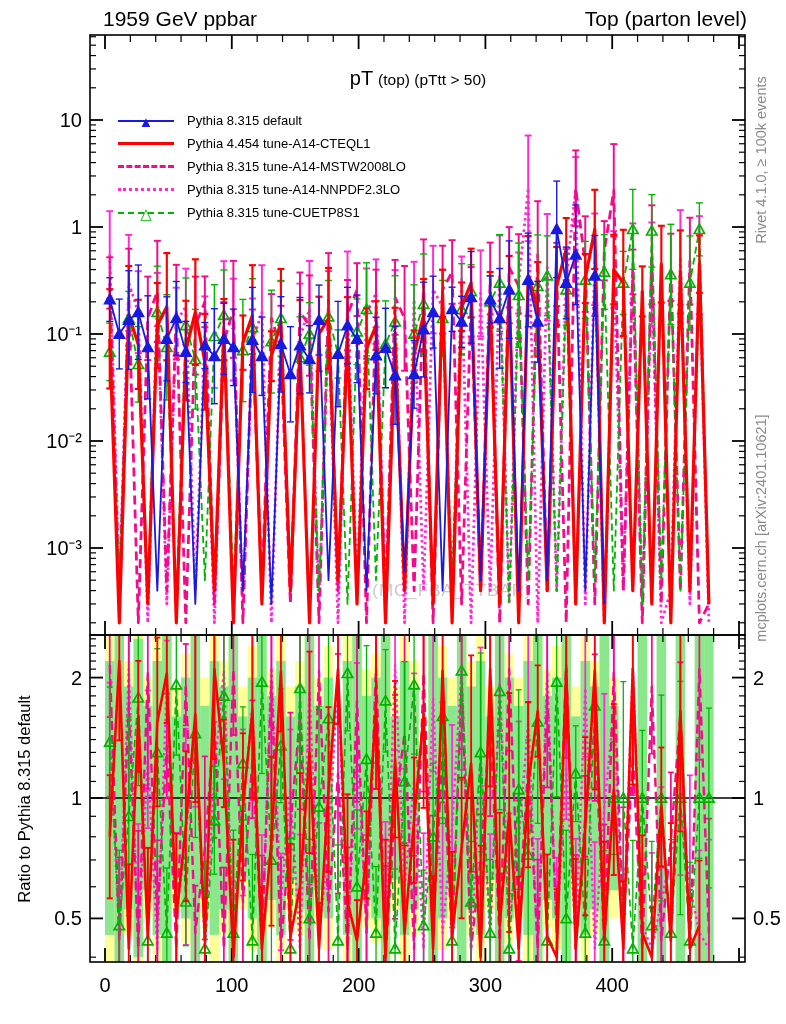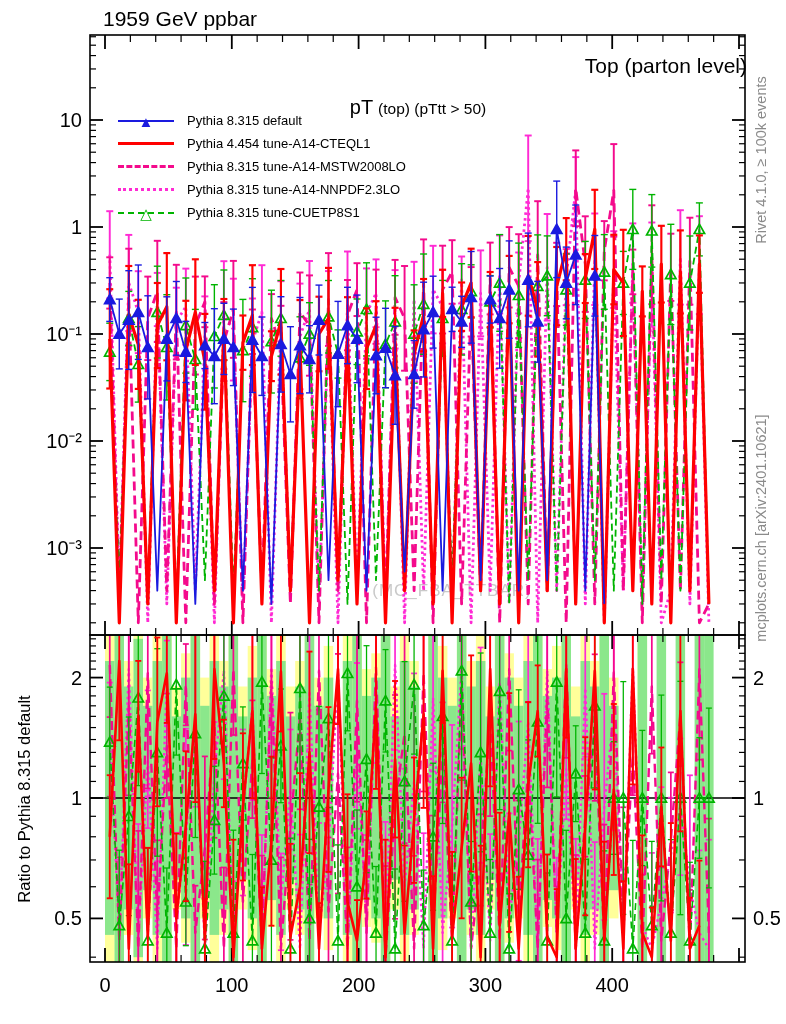--- a/index.html
+++ b/index.html
@@ -1,22 +1,22 @@
 <!DOCTYPE html>
 <html><head>
 <meta charset="utf-8">
 <style>
   html,body{margin:0;padding:0;background:#fff;}
   .stage{position:relative;width:786px;height:1024px;background:#fff;overflow:hidden;
          font-family:"Liberation Sans",sans-serif;color:#000;}
   .stage svg{position:absolute;left:0;top:0;}
   .hdr{position:absolute;font-size:21px;white-space:nowrap;}
   .hdr-left{left:103px;top:7px;}
-  .hdr-right{left:747px;top:7px;transform:translateX(-100%);margin-top:47px;}
-  .title{position:absolute;left:418px;top:78px;transform:translate(-50%,-50%);white-space:nowrap;margin-top:29px;}
+  .hdr-right{left:747px;top:7px;transform:translateX(-100%);}
+  .title{position:absolute;left:418px;top:78px;transform:translate(-50%,-50%);white-space:nowrap;}
   .title-big{font-size:20px;}
   .title-small{font-size:15.5px;margin-left:5px;}
   #legend{position:absolute;left:118px;top:109px;}
   .leg-row{display:flex;align-items:center;height:23px;}
   .leg-sample{position:relative;width:56px;height:0;margin-right:13px;flex:0 0 56px;}
   .leg-marker{position:absolute;left:50%;top:0;transform:translate(-50%,-56%);font-size:15px;line-height:1;}
   .leg-label{font-size:13px;white-space:nowrap;}
   .watermark{position:absolute;left:452px;top:591px;transform:translate(-50%,-50%);
              color:#c9c9c9;font-size:17px;letter-spacing:1px;white-space:nowrap;}
   .ylabel-ratio{position:absolute;left:24px;top:799px;transform:translate(-50%,-50%) rotate(-90deg);

